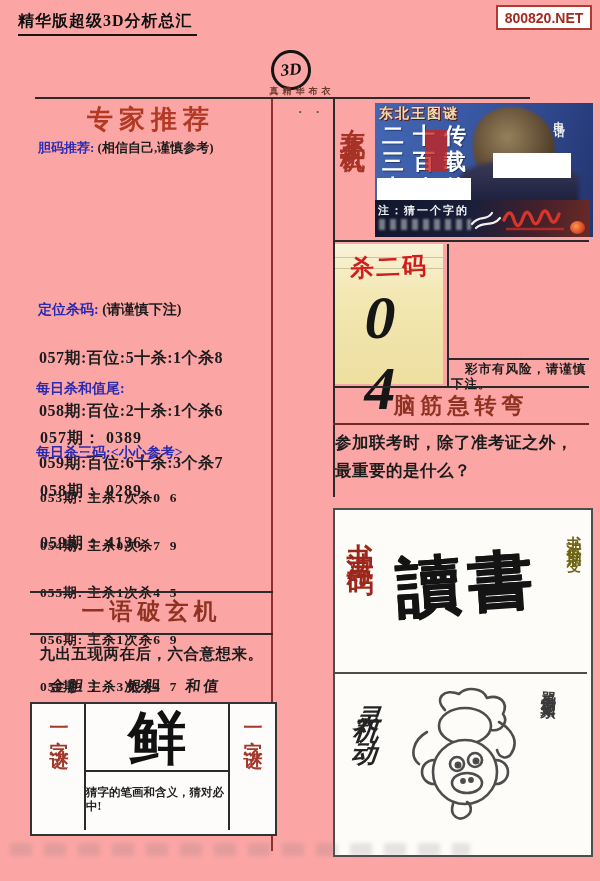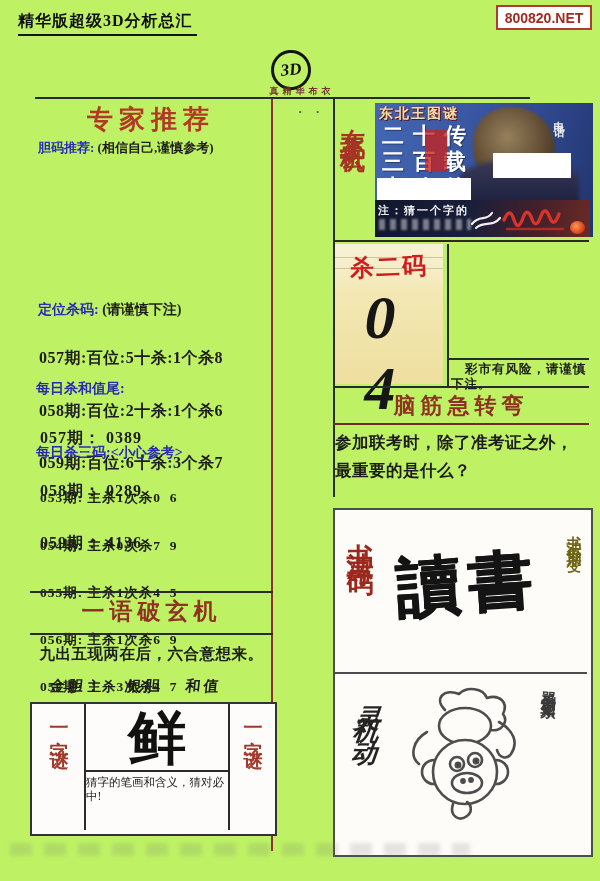--- a/index.html
+++ b/index.html
@@ -1,16 +1,16 @@
 <!DOCTYPE html>
 <html><head>
 <meta charset="utf-8">
 <style>
   html,body{margin:0;padding:0;background:#e8e8e8;}
-  .canvas{position:relative;width:600px;height:881px;margin:0 auto;background:#bef264;
+  .canvas{position:relative;width:600px;height:881px;margin:0 auto;background:#fca5a5;
           font-family:"Liberation Serif","DejaVu Serif",serif;color:#1c1c1c;overflow:hidden;}
   .abs{position:absolute;}
   .v{writing-mode:vertical-rl;text-orientation:upright;}
   .hline{background:#2a2a2a;height:2px;}
   .vline{background:#2a2a2a;width:2px;}
   .pre{white-space:pre;}
 
   
   .page-title{left:18px;top:11px;font-size:16px;font-weight:bold;color:#101010;
               border-bottom:2px solid #151515;padding:0 4px 2px 0;letter-spacing:1px;}
@@ -34,21 +34,21 @@
   .sha-rows{left:40px;top:394px;font-size:16px;font-weight:bold;line-height:17.5px;letter-spacing:1px;}
   .san-rows{left:40px;top:459px;font-size:13.5px;font-weight:bold;line-height:15.7px;letter-spacing:1px;}
   .yiyu-title{left:30px;top:596px;width:243px;font-size:23px;font-weight:900;color:#8e3322;
               letter-spacing:5px;text-align:center;}
   .sentence{left:30px;top:644px;width:243px;font-size:15.5px;font-weight:bold;text-align:center;letter-spacing:.5px;}
   .jindan{left:50px;top:677px;font-size:15px;font-weight:bold;letter-spacing:3px;word-spacing:16px;
           transform:skewX(-6deg);}
   .yzm-box{left:30px;top:702px;width:243px;height:130px;border:2px solid #333;background:#fdfcfa;}
   .yzm-side{font-size:19px;font-weight:900;color:#a2392b;letter-spacing:9px;}
   .big-char{font-size:58px;font-weight:900;color:#111;}
-  .yzm-caption{font-size:11.5px;font-weight:normal;line-height:14px;color:#222;}
+  .yzm-caption{font-size:11.5px;font-weight:bold;line-height:14px;color:#222;margin-top:10px;}
 
   
   .db-side{left:336px;top:108px;height:135px;font-size:25px;font-weight:900;color:#a63325;letter-spacing:5px;}
   .img-box{left:375px;top:103px;width:218px;height:134px;overflow:hidden;
            background:linear-gradient(105deg,#4468b4 0%,#35509a 55%,#22346e 100%);}
   .img-title{left:4px;top:2px;font-size:14px;font-weight:900;color:#f0dfae;letter-spacing:2px;
              text-shadow:0 0 2px #7a1f1f,1px 1px 0 #5a1414;}
   .img-rows{left:7px;top:20px;font-size:22px;font-weight:900;color:#fff;line-height:26px;letter-spacing:9px;
             text-shadow:1px 1px 1px rgba(0,0,0,.4);}
   .buddha-head{right:38px;top:4px;width:82px;height:80px;border-radius:46% 54% 50% 50%;

